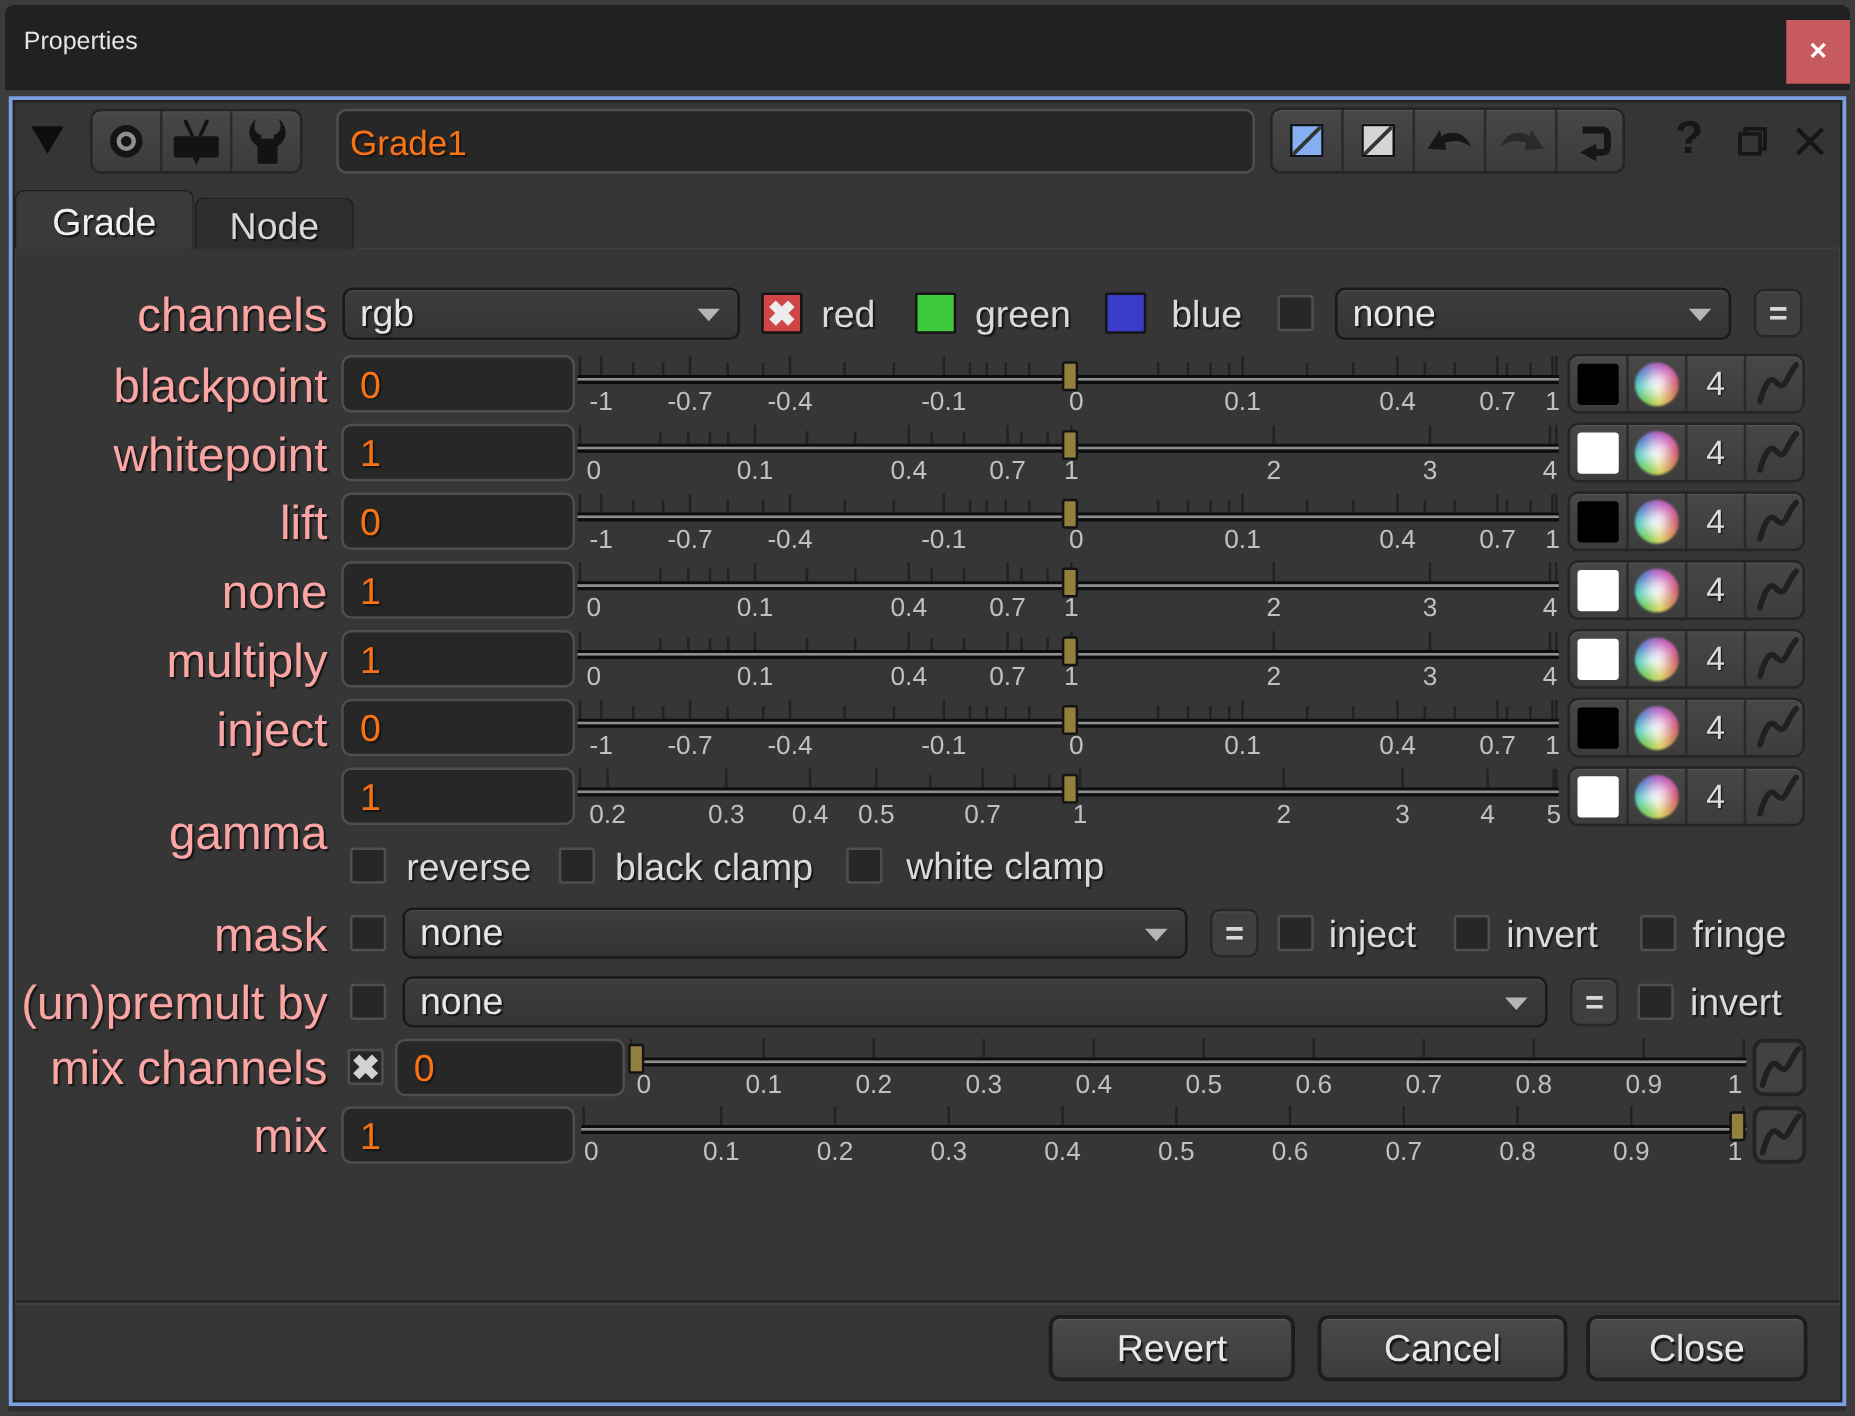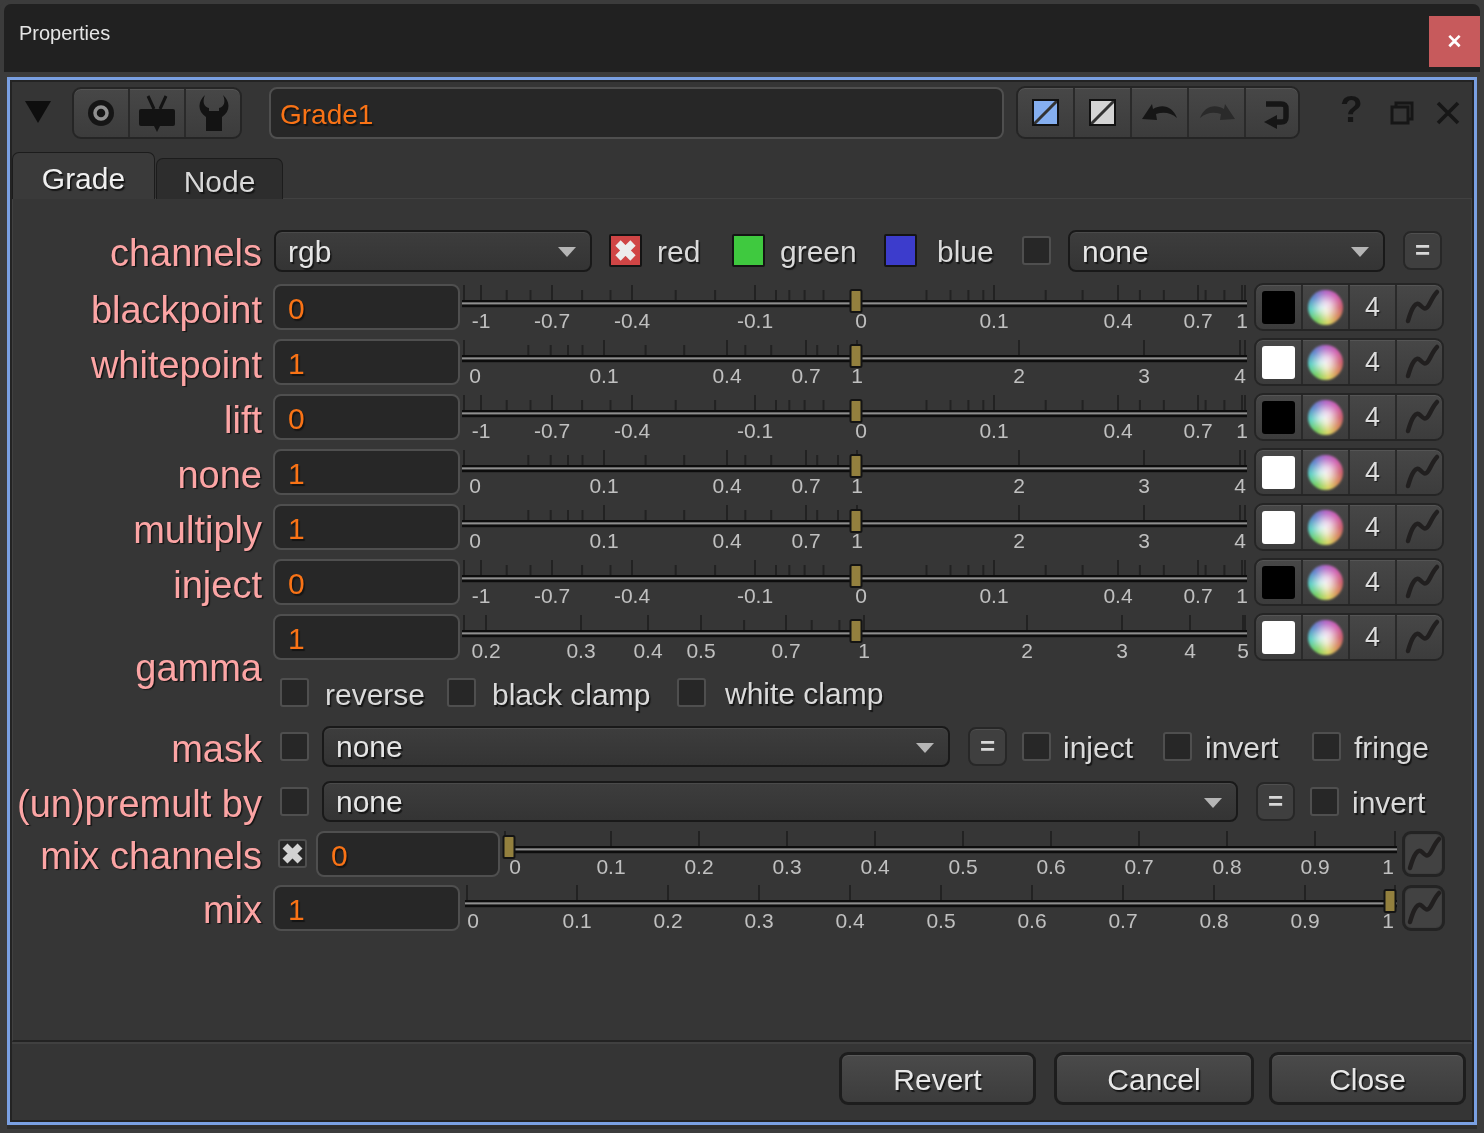--- a/index.html
+++ b/index.html
@@ -475,12 +475,12 @@
   </svg>
 <div class="cbtn" style="left:1402px;top:885px">
     <svg width="46" height="46" viewBox="0 0 46 46">
       <path d="M9,37 C13,23 17,17 21,21 C25,25 27,27 31,19 C34,13 36,10 38,8" stroke="#211f1f" stroke-width="4.5" fill="none" stroke-linecap="round"></path>
     </svg>
   </div>
 <div id="sepline"></div>
 <div style="left:7px;top:1125px;width:1470px;height:4px;background:#2e2e2e"></div>
 <div class="btn" style="left:839px;width:197px">Revert</div>
 <div class="btn" style="left:1054px;width:200px">Cancel</div>
-<div class="btn" style="left:1269px;width:197px">Close</div>
+<div class="btn" style="left:1269px;width:177px">Close</div>
 </body></html>

